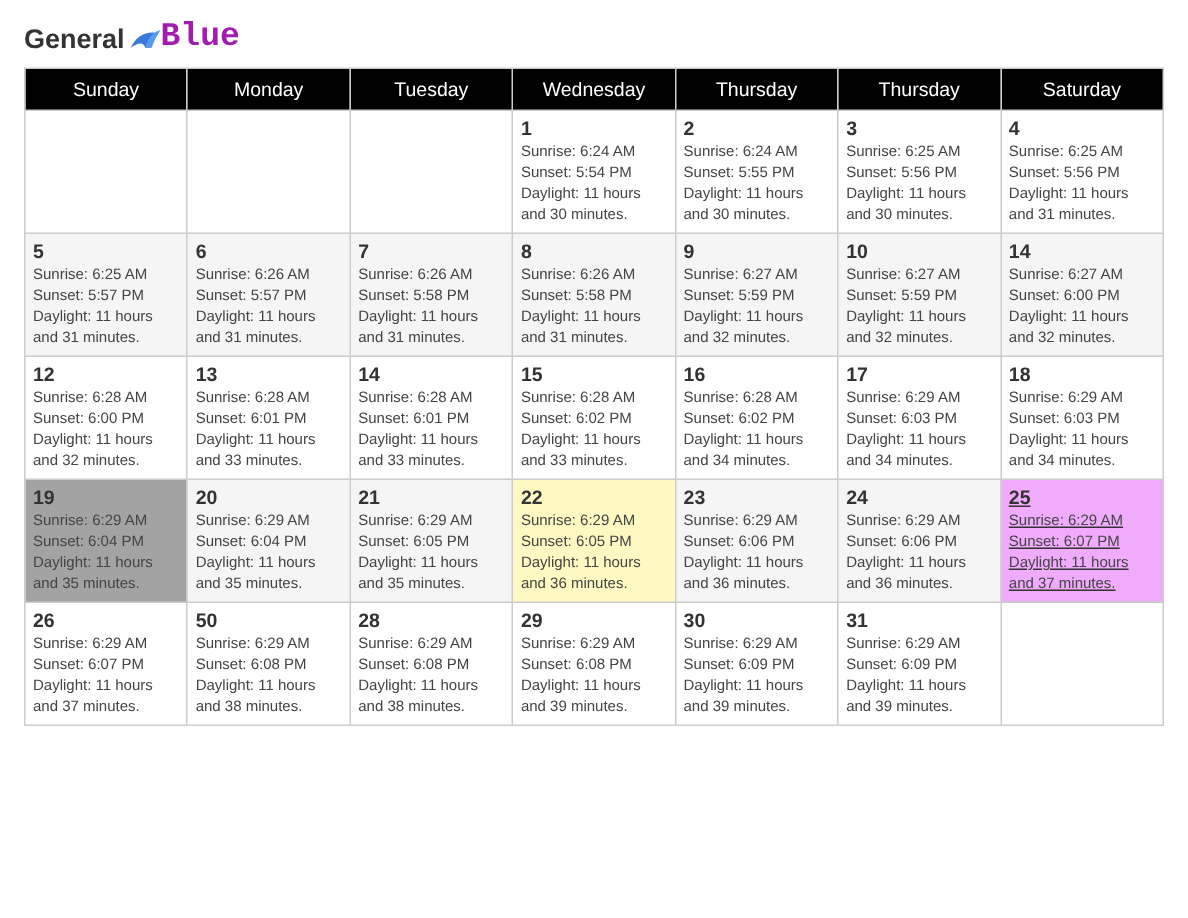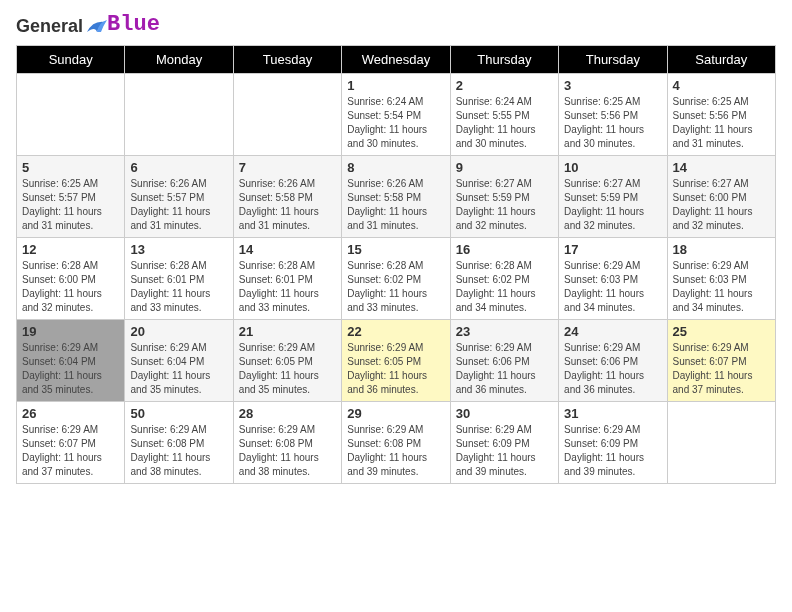--- a/index.html
+++ b/index.html
@@ -270,21 +270,21 @@
           <div class="day-info" style="white-space: pre-line;">Sunrise: 6:29 AM
 Sunset: 6:06 PM
 Daylight: 11 hours and 36 minutes.</div>
         </td>
         <td style="background: rgb(245, 245, 245);">
           <span class="day-num">24</span>
           <div class="day-info" style="white-space: pre-line;">Sunrise: 6:29 AM
 Sunset: 6:06 PM
 Daylight: 11 hours and 36 minutes.</div>
         </td>
-        <td style="background: #fef9c3;">
+        <td style="background: #f0abfc; text-decoration: underline;">
           <span class="day-num">25</span>
           <div class="day-info" style="white-space: pre-line;">Sunrise: 6:29 AM
 Sunset: 6:07 PM
 Daylight: 11 hours and 37 minutes.</div>
         </td>
       </tr>
       <tr class="week-row">
         <td>
           <span class="day-num">26</span>
           <div class="day-info" style="white-space: pre-line;">Sunrise: 6:29 AM

